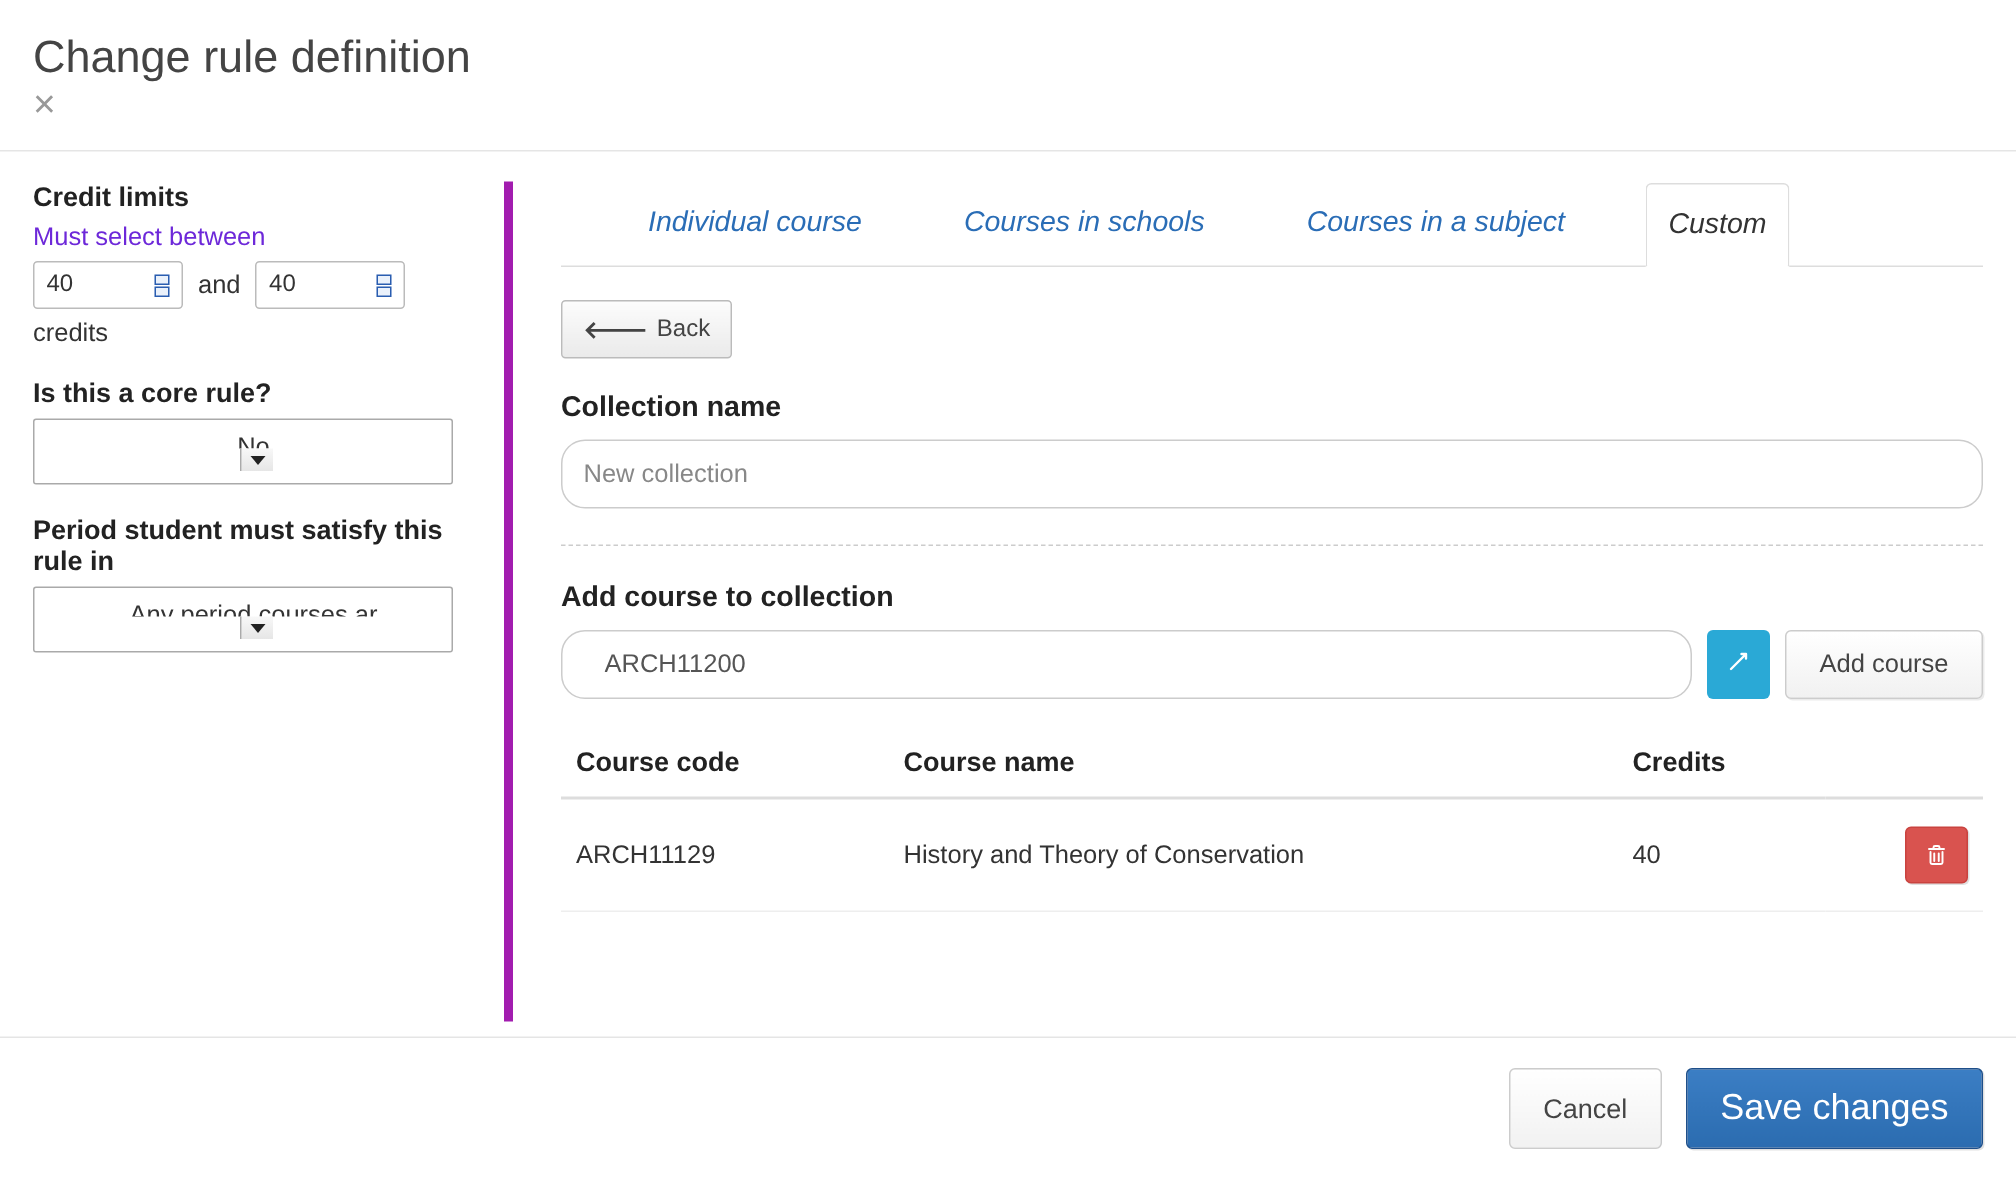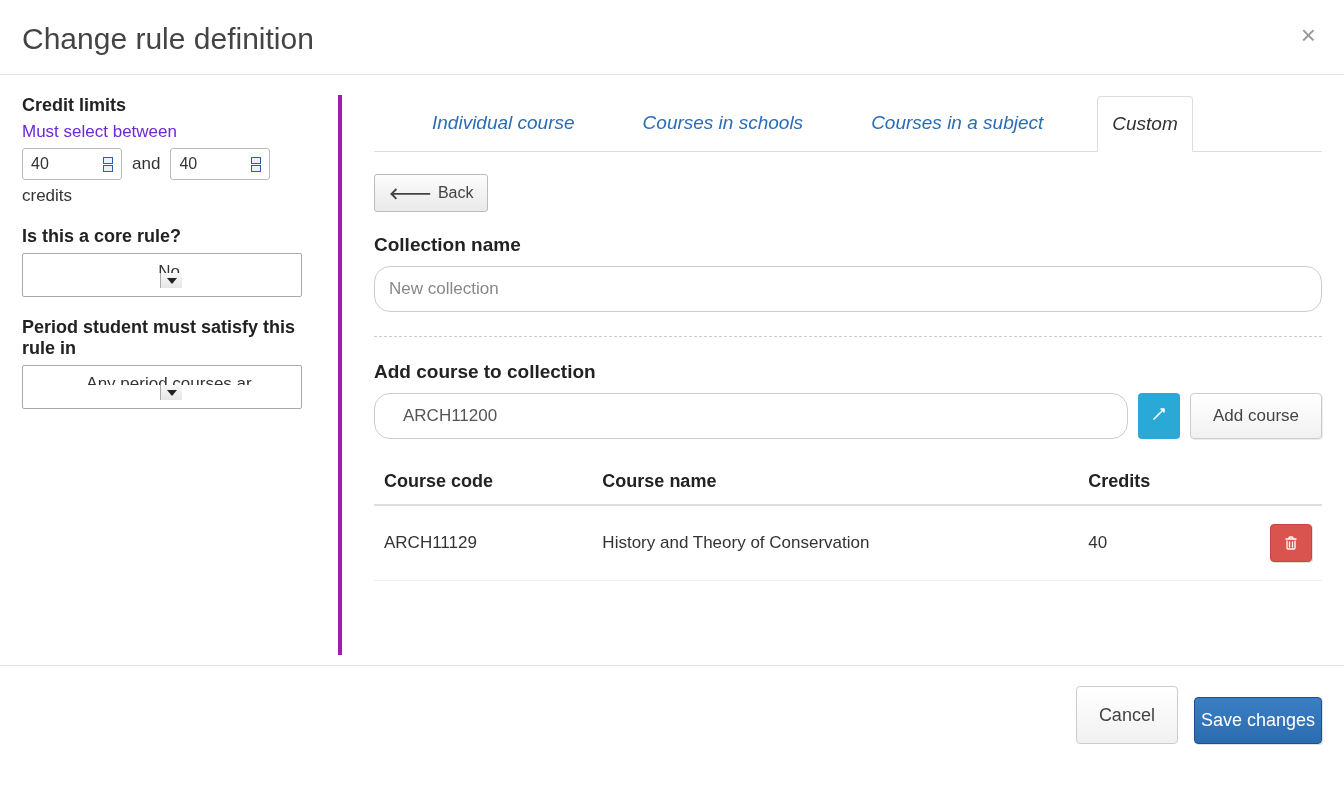--- a/index.html
+++ b/index.html
@@ -14,20 +14,21 @@
     height: 800px;
     background: #fff;
     position: relative;
   }
   .modal-header {
     padding: 22px 28px 18px 22px;
     border-bottom: 1px solid #e5e5e5;
     display: flex;
     justify-content: space-between;
     align-items: flex-start;
+    flex-direction: column;
   }
   .modal-header h2 {
     font-size: 30px;
     font-weight: 400;
     color: #444;
   }
   .close-x {
     font-size: 26px;
     color: #999;
     cursor: pointer;
@@ -35,21 +36,21 @@
     font-weight: 300;
   }
   .modal-body {
     display: flex;
     padding: 20px 22px 10px 22px;
     min-height: 590px;
   }
   .sidebar {
     width: 320px;
     padding-right: 32px;
-    border-right: 4px solid #a21caf;
+    border-right: 6px solid #a21caf;
   }
   .main {
     flex: 1;
     padding-left: 32px;
   }
   .section-label {
     font-weight: 700;
     font-size: 18px;
     color: #222;
     margin-bottom: 6px;
@@ -272,26 +273,25 @@
     background: linear-gradient(#fff, #f1f1f1);
     padding: 12px 22px;
     font-size: 18px;
     color: #444;
     cursor: pointer;
   }
   .btn-save {
     border: 1px solid #1e4f8a;
     border-radius: 4px;
     background: linear-gradient(#3b7ec4, #2b6cb0);
-    padding: 12px 6px;
-    font-size: 18px;
+    padding: 12px 22px;
+    font-size: 24px;
     color: #fff;
     cursor: pointer;
     box-shadow: 1px 1px 0 rgba(0,0,0,0.12);
-    margin-top: 11px;
   }
 </style>
 </head>
 <body>
 
 <div class="modal">
 
   <div class="modal-header">
     <h2>Change rule definition</h2>
     <span class="close-x">×</span>

